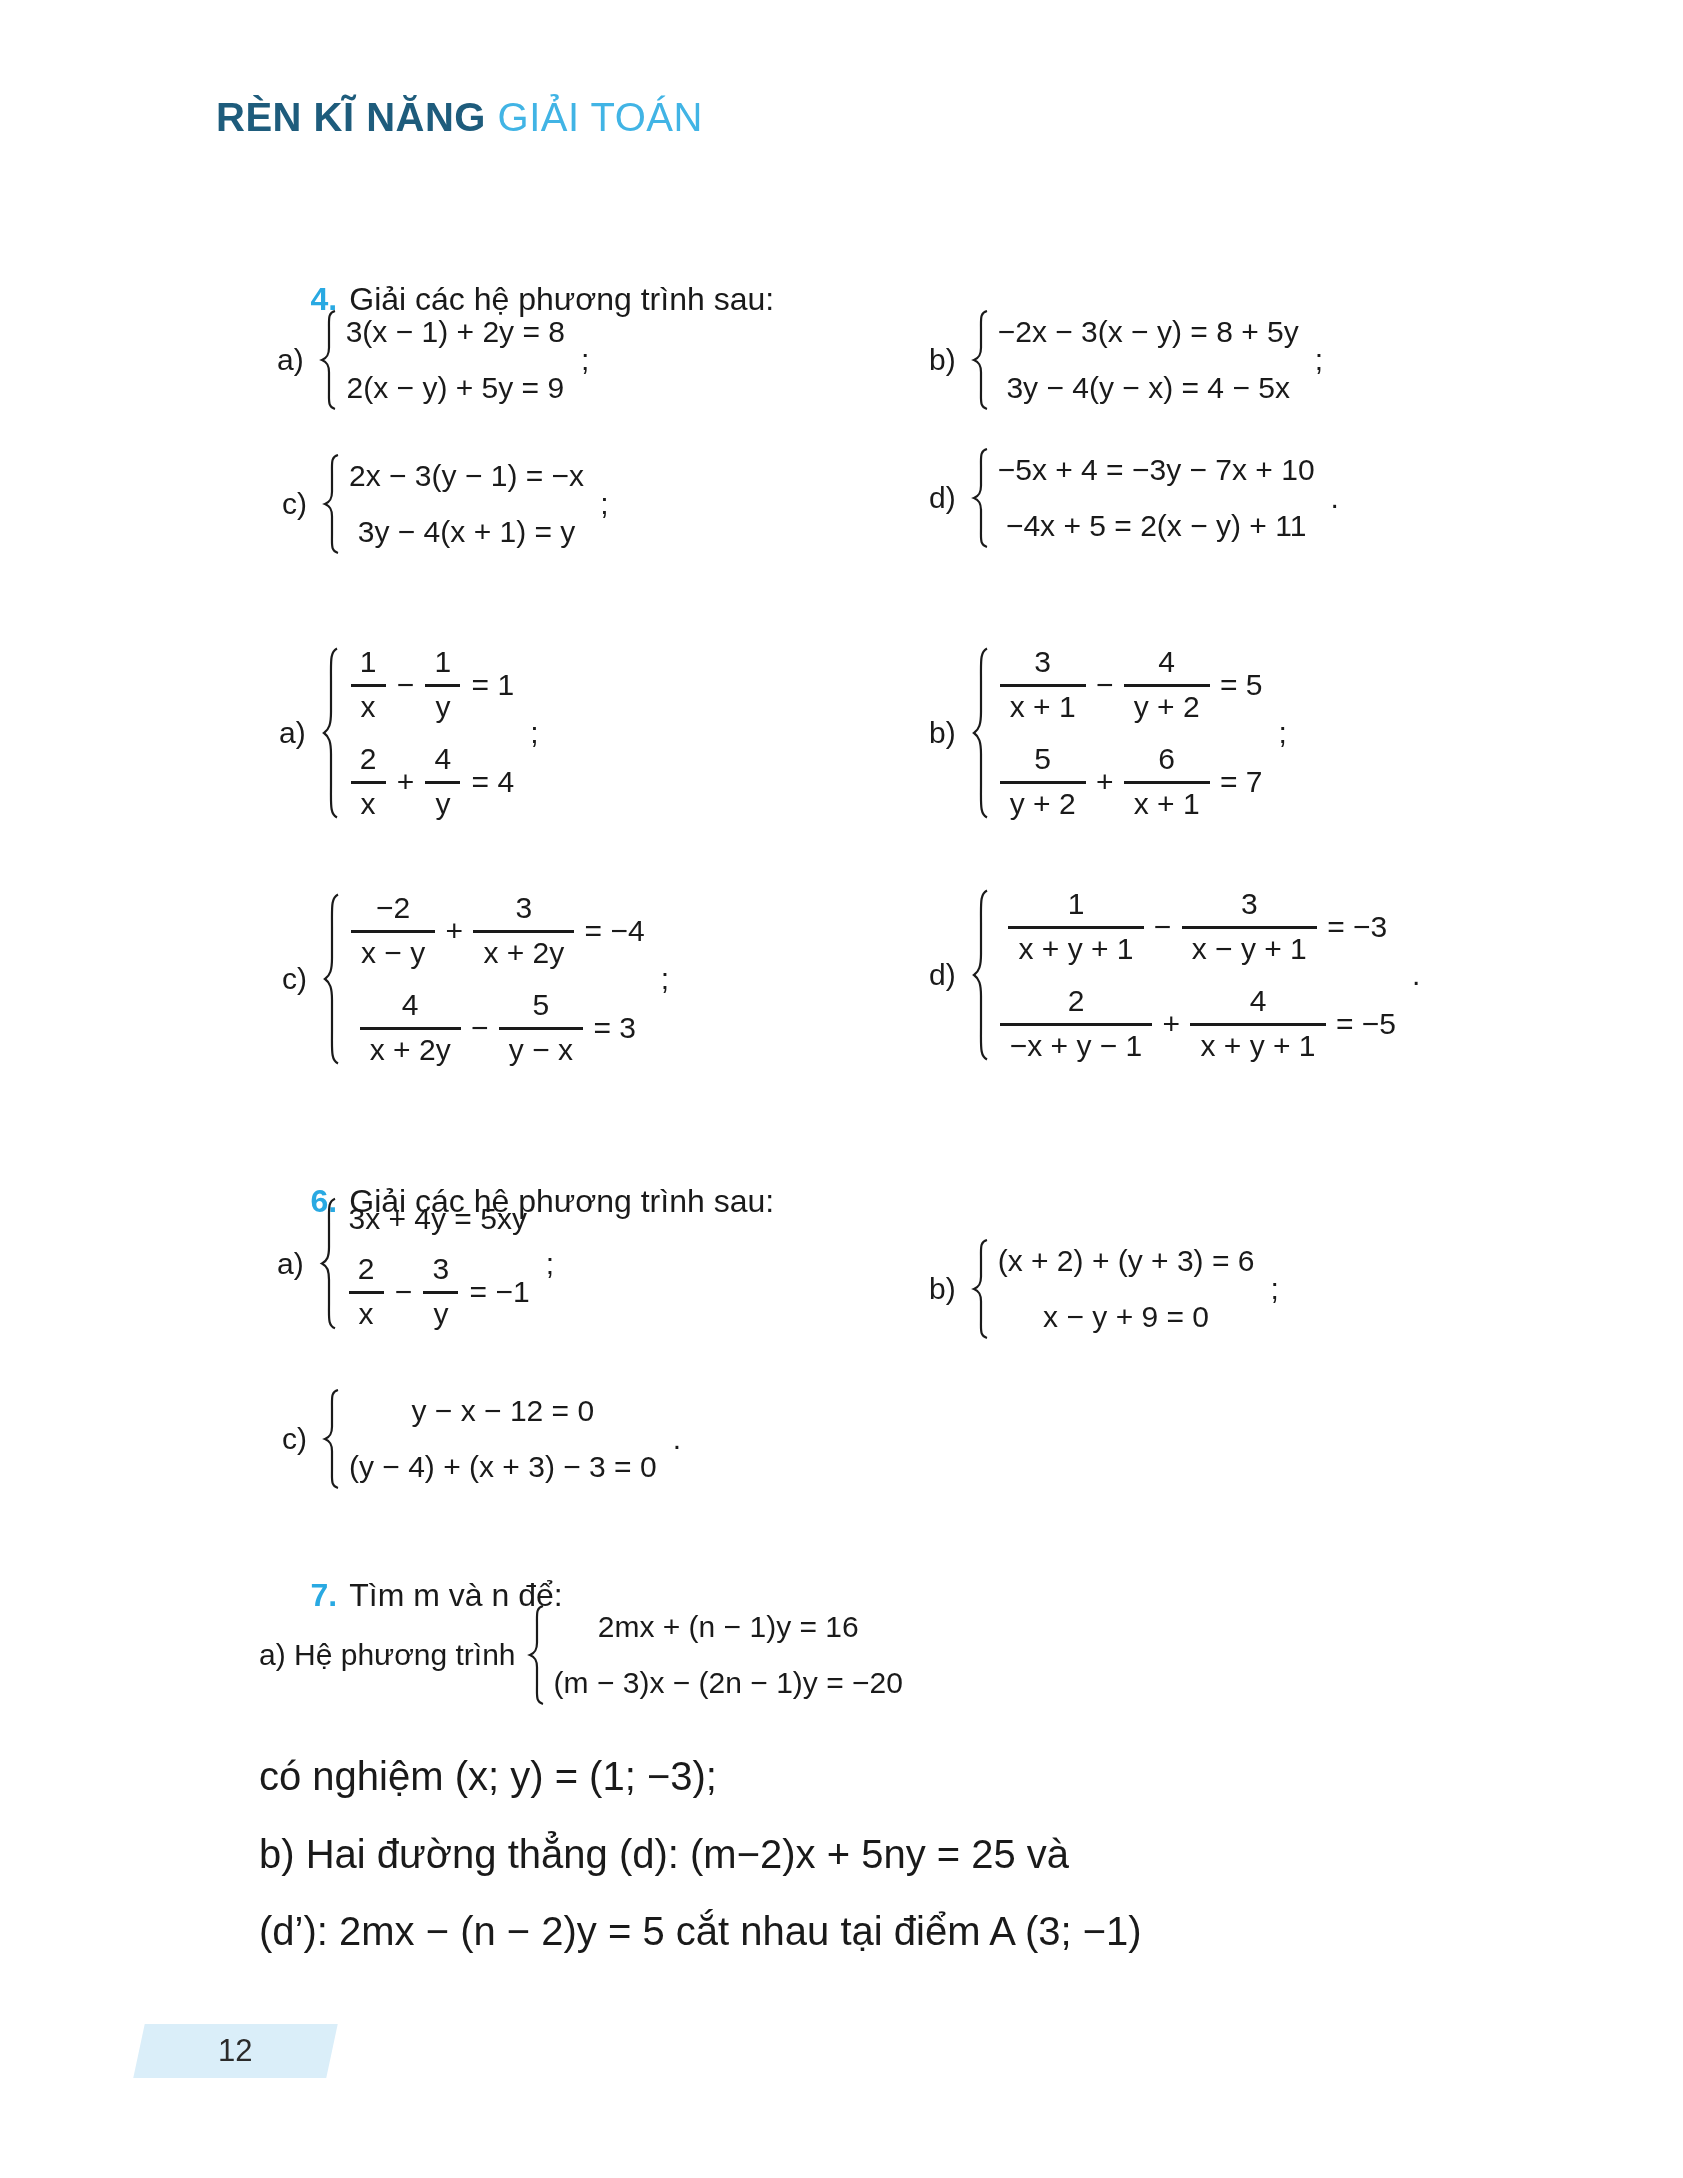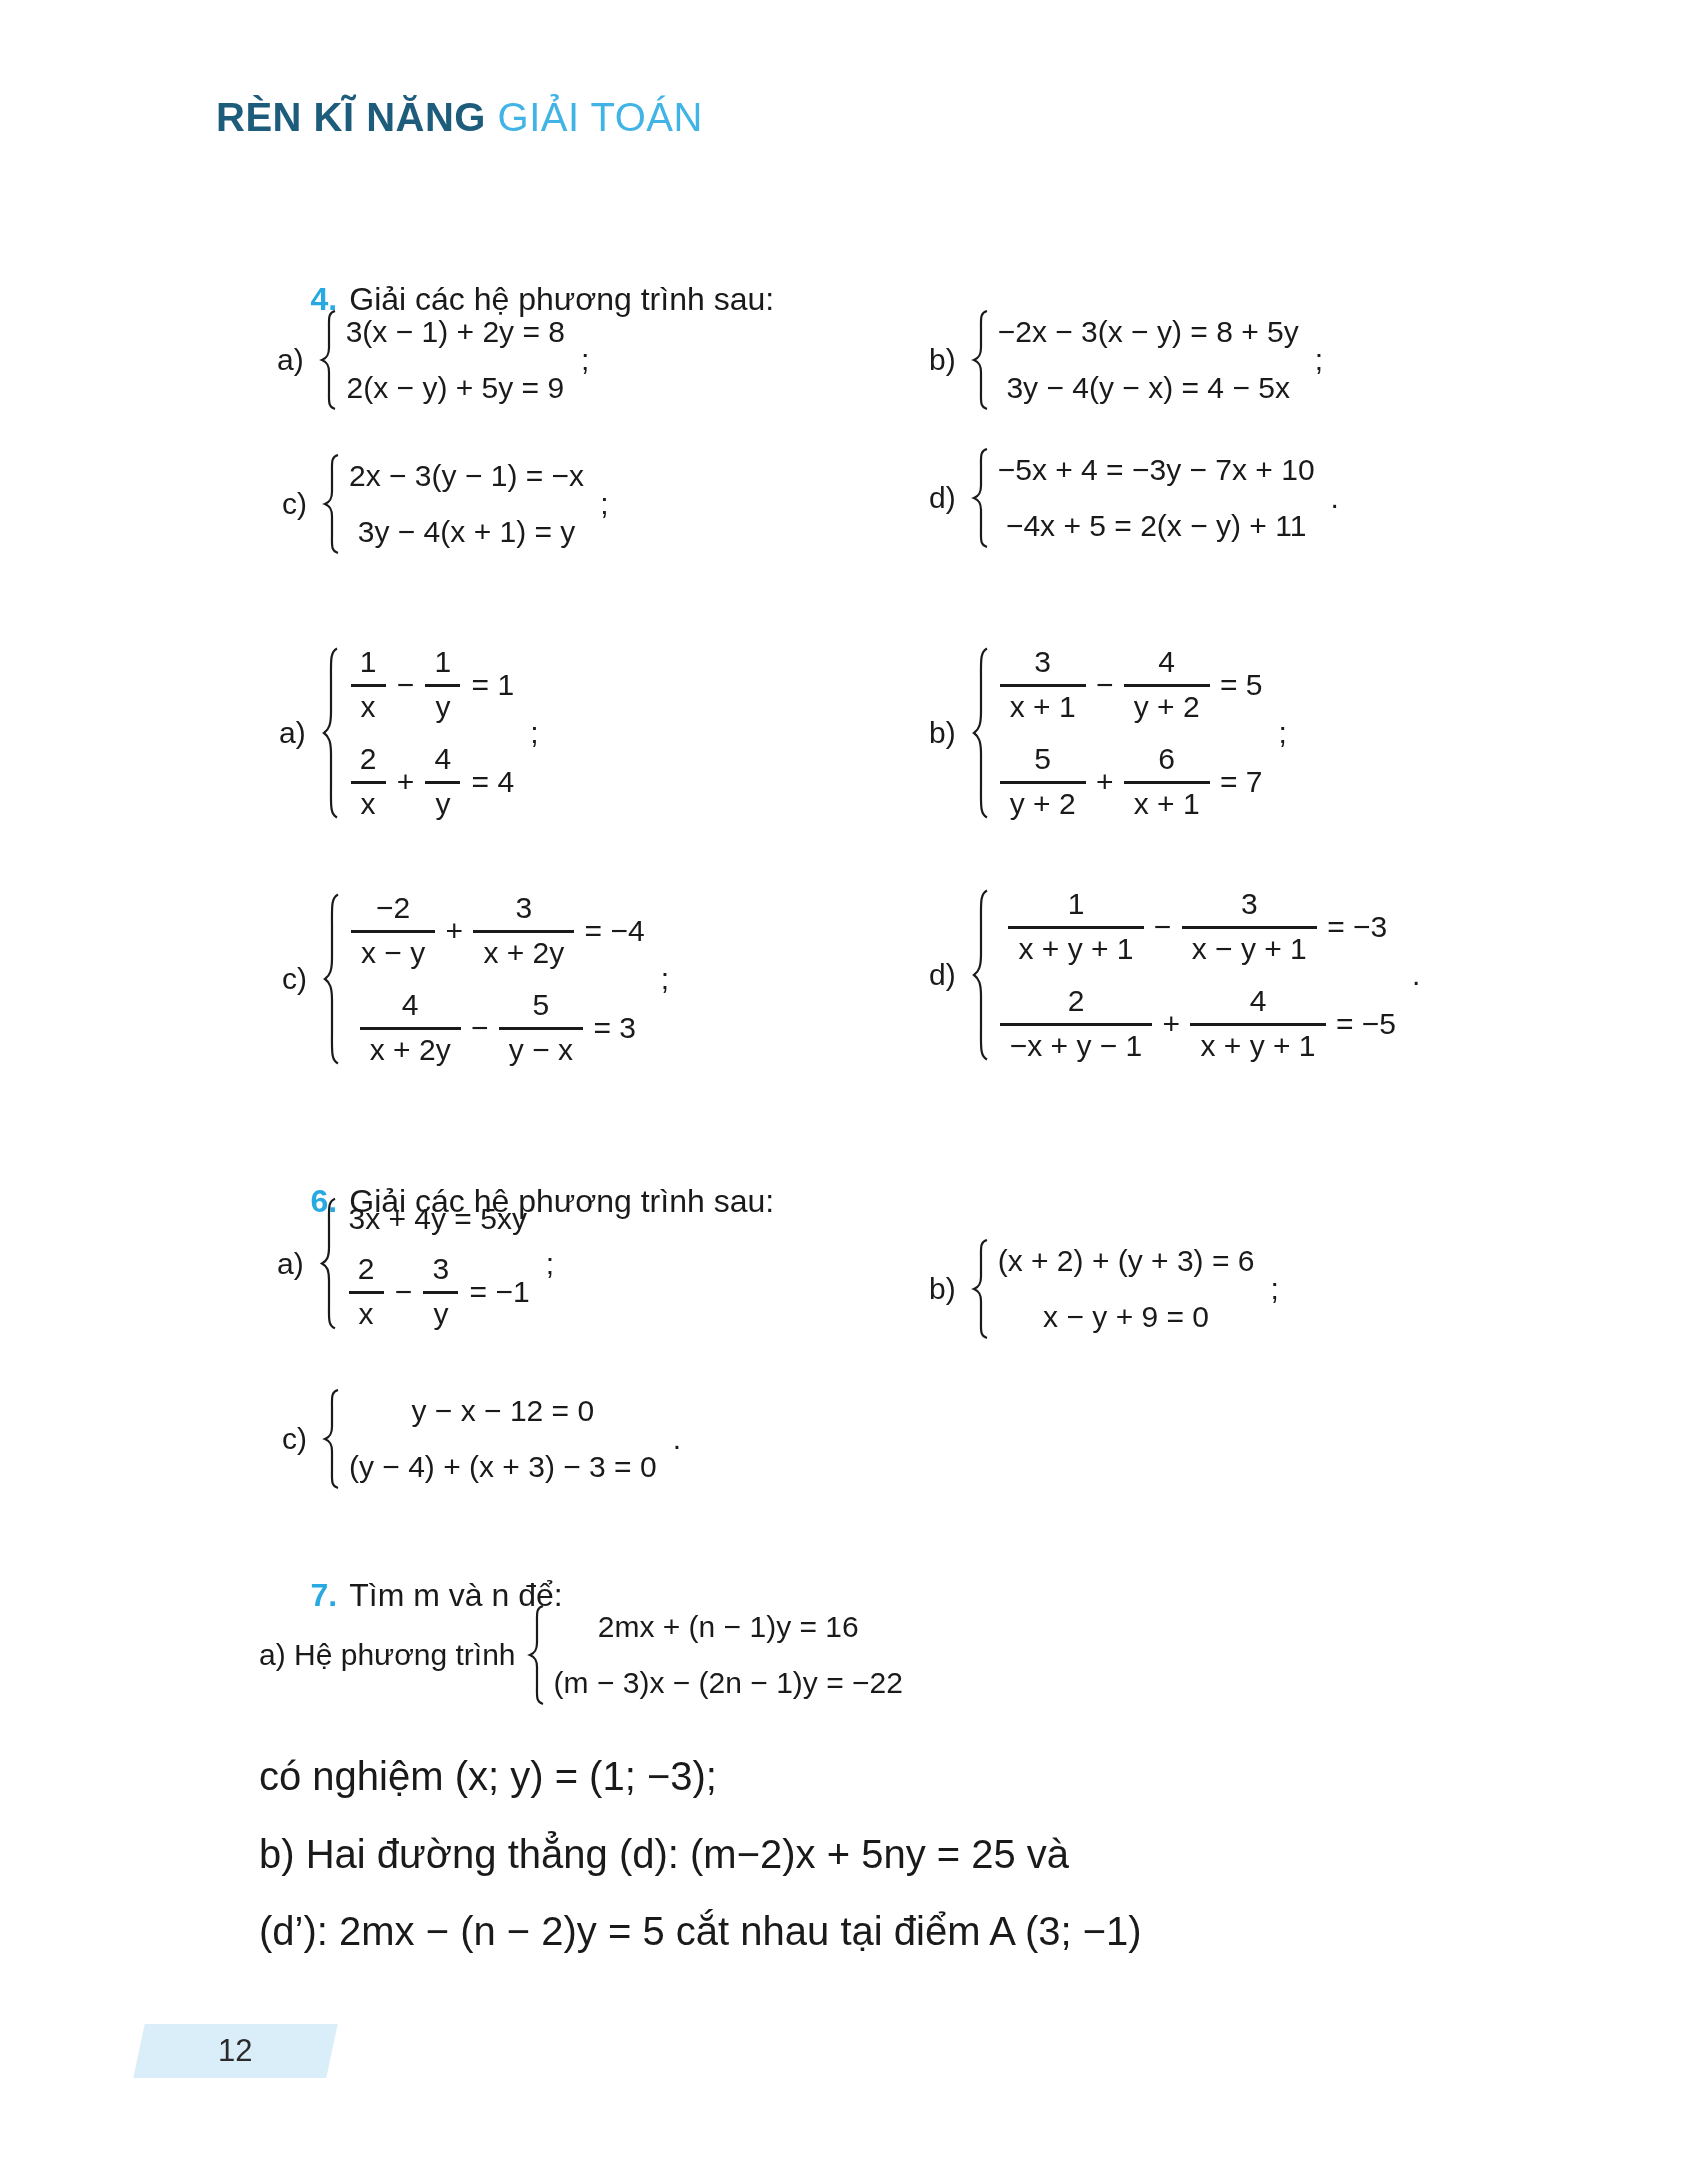--- a/index.html
+++ b/index.html
@@ -289,21 +289,21 @@
     <span class="brace">
         <svg viewBox="0 0 20 100" preserveAspectRatio="none">
           <path d="M17 2 C10 4 11 9 11 20 L11 38 C11 45 9 48 4 50 C9 52 11 55 11 62 L11 80 C11 91 10 96 17 98" fill="none" stroke="#1a1a1a" stroke-width="2.2" vector-effect="non-scaling-stroke"></path>
         </svg>
       </span>
     <div class="rows gap-sm">
       <div class="row">
           <span>2mx + (n − 1)y = 16</span>
         </div>
       <div class="row">
-          <span>(m − 3)x − (2n − 1)y = −22</span>
+          <span>(m − 3)x − (2n − 1)y = −20</span>
         </div>
     </div>
   </div>
 
   <div class="pline" style="left:259px; top:1754px">có nghiệm (x; y) = (1; −3);</div>
   <div class="pline" style="left:259px; top:1832px">b) Hai đường thẳng (d): (m−2)x + 5ny = 25 và</div>
   <div class="pline" style="left:259px; top:1909px">(d’): 2mx − (n − 2)y = 5 cắt nhau tại điểm A (3; −1)</div>
 
   <div class="page-tab">
     <span class="pnum">12</span>

